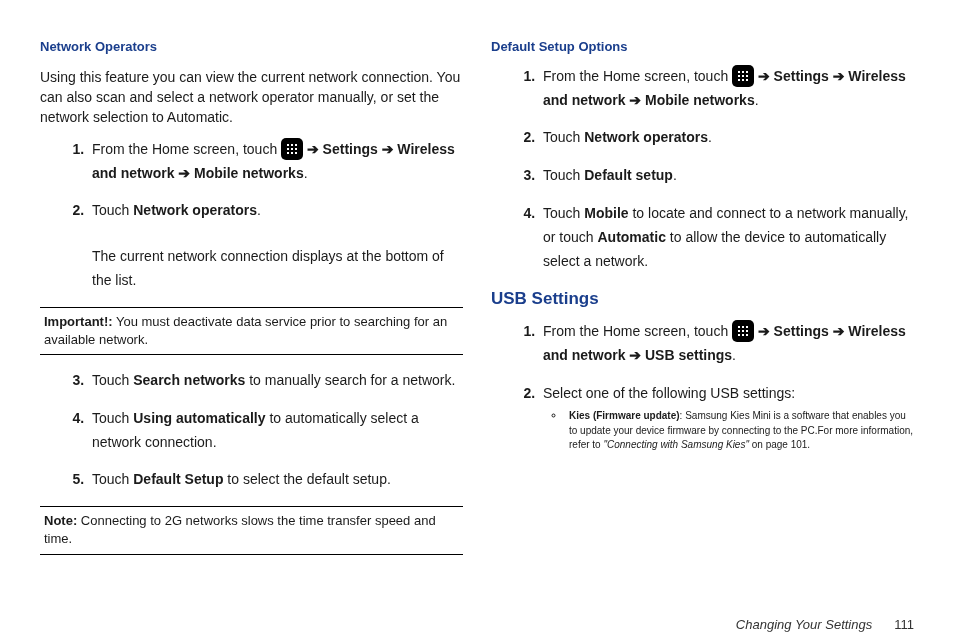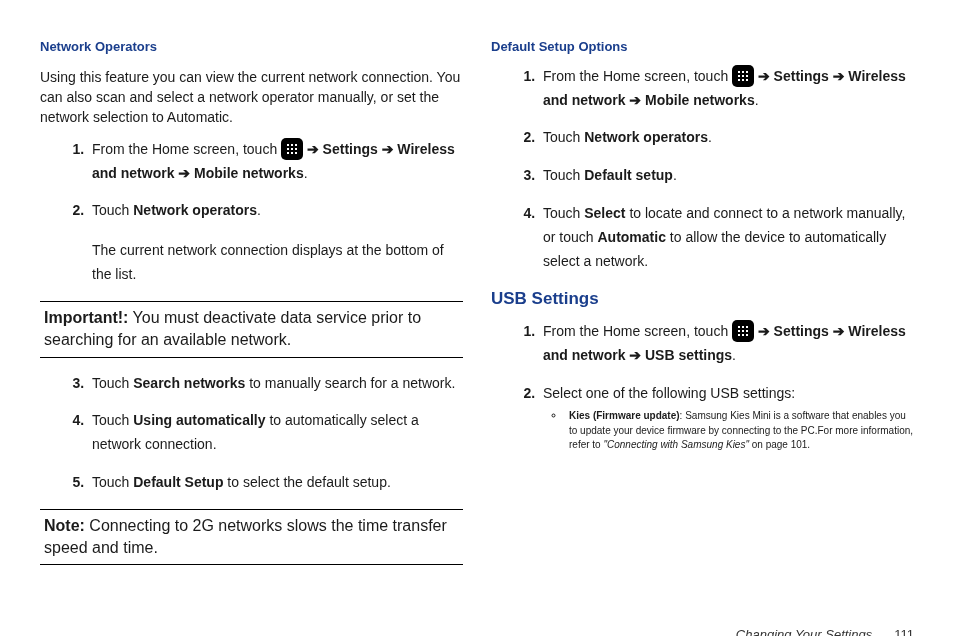--- a/index.html
+++ b/index.html
@@ -6,21 +6,21 @@
   .cols{display:flex;gap:28px}
   .col{flex:1}
   .sect-head{color:#1a3e8c;font-weight:bold;font-size:13px;margin:0 0 8px}
   .head2{color:#1a3e8c;font-weight:bold;font-size:17px;margin:10px 0 8px}
   p{margin:10px 0 10px;line-height:1.45}
   ol{margin:6px 0 10px;padding-left:48px}
   ol li{margin:0 0 14px;line-height:1.7;padding-left:4px}
   ol li::marker{font-weight:bold}
   ul{margin:4px 0 0;padding-left:22px}
   ul li{line-height:1.45;margin-bottom:8px;font-size:10px}
-  .noteblock{border-top:1.5px solid #000;border-bottom:1.5px solid #000;padding:5px 4px;font-size:16px;margin:0 0 14px;line-height:1.4}
+  .noteblock{border-top:1.5px solid #000;border-bottom:1.5px solid #000;padding:5px 4px;font-size:13px;margin:0 0 14px;line-height:1.4}
   .noteblock .lab{font-weight:bold}
   .icon{display:inline-block;vertical-align:middle;width:22px;height:22px;background:#000;border-radius:5px;position:relative;top:-1px}
   .icon::after{content:"";position:absolute;inset:4px;background:
     radial-gradient(circle at 3px 3px,#fff 1.2px,transparent 1.3px),
     radial-gradient(circle at 7px 3px,#fff 1.2px,transparent 1.3px),
     radial-gradient(circle at 11px 3px,#fff 1.2px,transparent 1.3px),
     radial-gradient(circle at 3px 7px,#fff 1.2px,transparent 1.3px),
     radial-gradient(circle at 7px 7px,#fff 1.2px,transparent 1.3px),
     radial-gradient(circle at 11px 7px,#fff 1.2px,transparent 1.3px),
     radial-gradient(circle at 3px 11px,#fff 1.2px,transparent 1.3px),
@@ -44,21 +44,21 @@
         <span class="icon"></span>
         <b class="arrow">➔</b>
         <b> Settings </b>
         <b class="arrow">➔</b>
         <b> Wireless and network </b>
         <b class="arrow">➔</b>
         <b> Mobile networks</b><span>.</span>
       </li>
       <li>
         <span>Touch </span><b>Network operators</b><span>.</span>
-        <div style="margin-top:16px">The current network connection displays at the bottom of the list.</div>
+        <div style="margin-top:22px">The current network connection displays at the bottom of the list.</div>
       </li>
     </ol>
     <div class="noteblock">
       <span class="lab">Important!:</span><span> You must deactivate data service prior to searching for an available network.</span>
     </div>
     <ol start="3">
       <li>
         <span>Touch </span><b>Search networks</b><span> to manually search for a network.</span>
       </li>
       <li>
@@ -86,21 +86,21 @@
         <b class="arrow">➔</b>
         <b> Mobile networks</b><span>.</span>
       </li>
       <li>
         <span>Touch </span><b>Network operators</b><span>.</span>
       </li>
       <li>
         <span>Touch </span><b>Default setup</b><span>.</span>
       </li>
       <li>
-        <span>Touch </span><b>Select</b><span> to locate and connect to a network manually, or touch </span><b>Automatic</b><span> to allow the device to automatically select a network.</span>
+        <span>Touch </span><b>Mobile</b><span> to locate and connect to a network manually, or touch </span><b>Automatic</b><span> to allow the device to automatically select a network.</span>
       </li>
     </ol>
     <p class="head2">USB Settings</p>
     <ol>
       <li>
         <span>From the Home screen, touch </span>
         <span class="icon"></span>
         <b class="arrow">➔</b>
         <b> Settings </b>
         <b class="arrow">➔</b>

